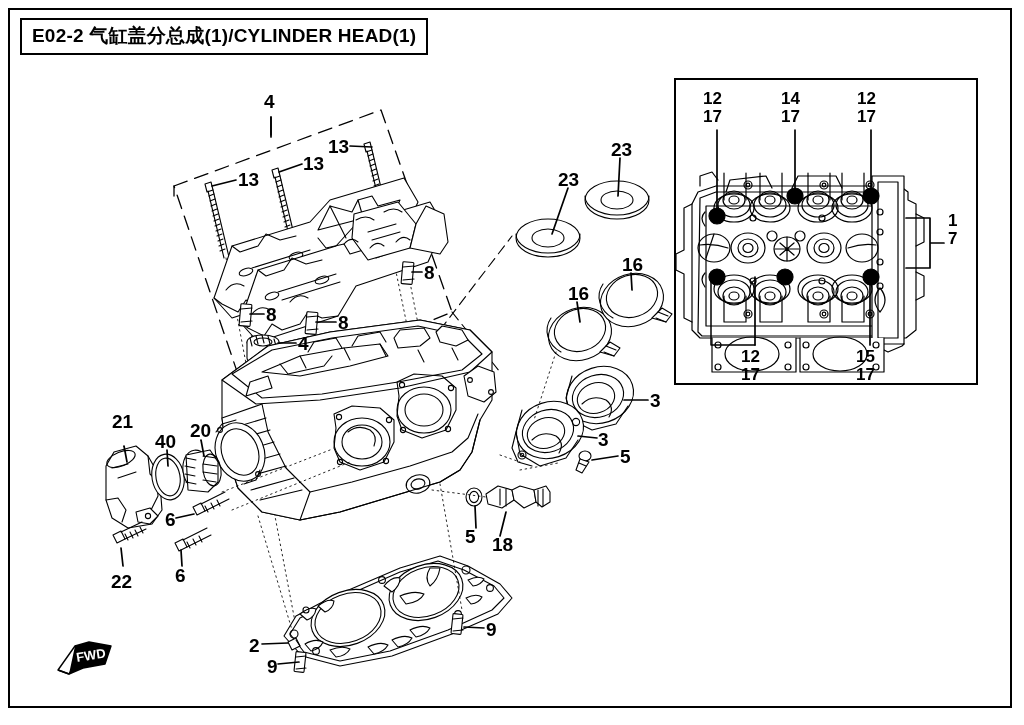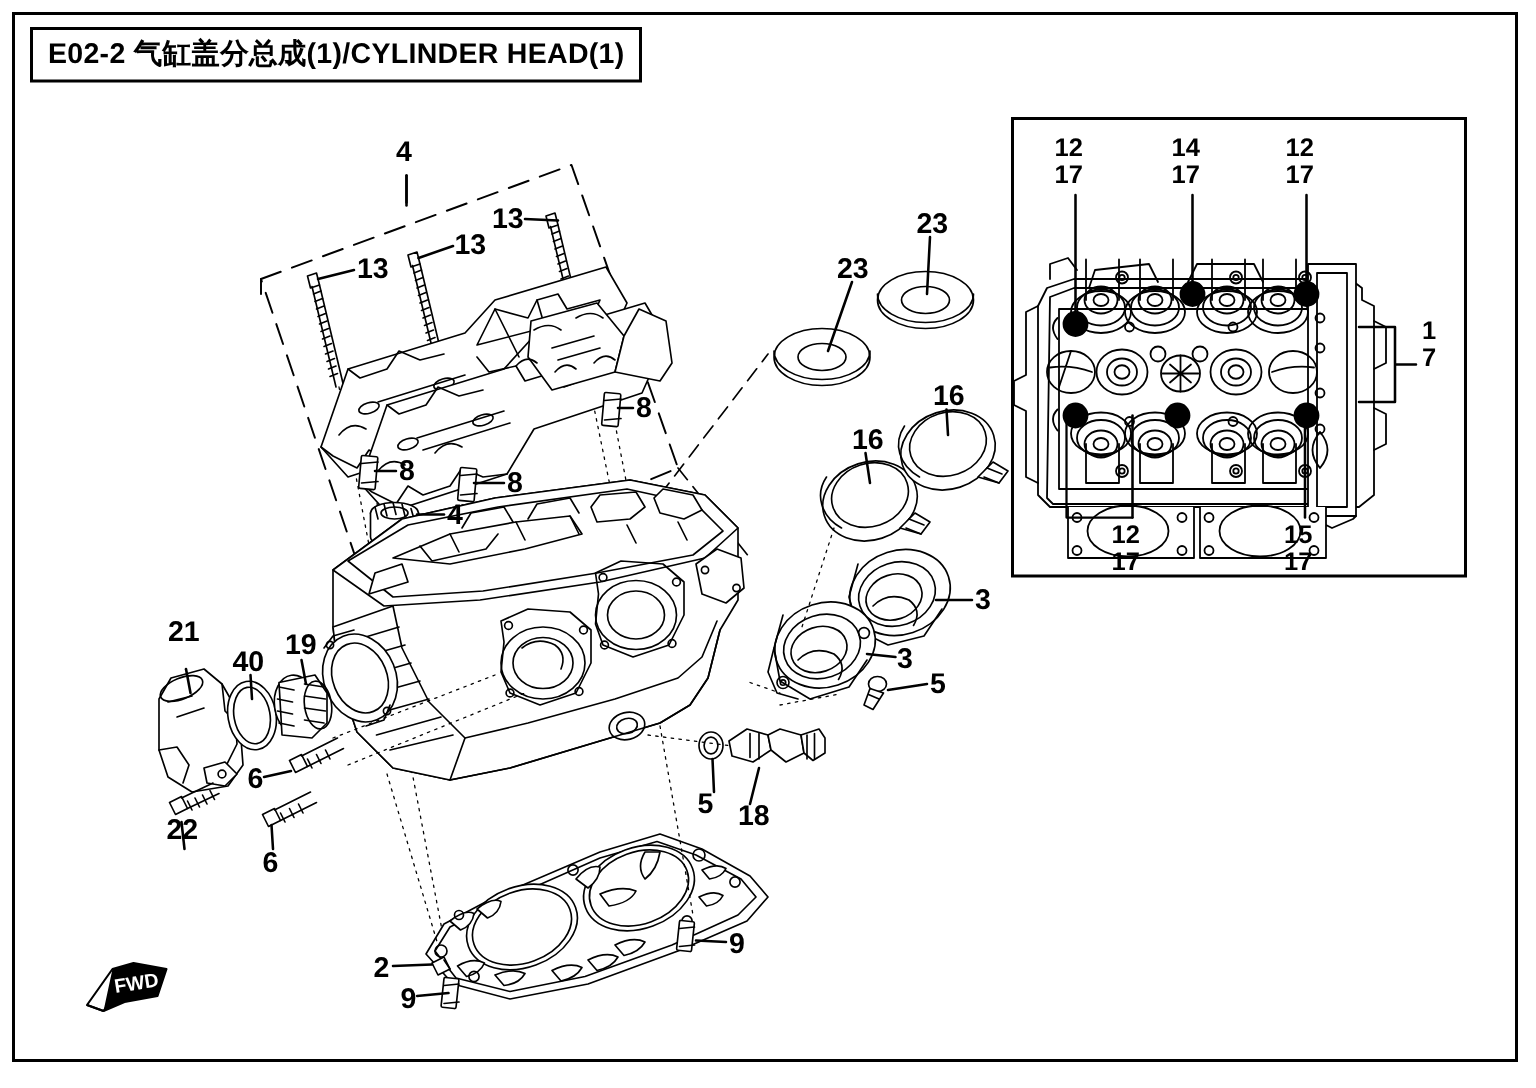--- a/index.html
+++ b/index.html
@@ -502,24 +502,24 @@
   <div class="lbl" style="left:264px;top:92px">4</div>
   <div class="lbl" style="left:238px;top:170px">13</div>
   <div class="lbl" style="left:303px;top:154px">13</div>
   <div class="lbl" style="left:328px;top:137px">13</div>
   <div class="lbl" style="left:266px;top:305px">8</div>
   <div class="lbl" style="left:338px;top:313px">8</div>
   <div class="lbl" style="left:424px;top:263px">8</div>
   <div class="lbl" style="left:298px;top:334px">4</div>
   <div class="lbl" style="left:112px;top:412px">21</div>
   <div class="lbl" style="left:155px;top:432px">40</div>
-  <div class="lbl" style="left:190px;top:421px">19</div>
+  <div class="lbl" style="left:190px;top:421px">20</div>
   <div class="lbl" style="left:165px;top:510px">6</div>
   <div class="lbl" style="left:175px;top:566px">6</div>
-  <div class="lbl" style="left:111px;top:544px">22</div>
+  <div class="lbl" style="left:111px;top:572px">22</div>
   <div class="lbl" style="left:558px;top:170px">23</div>
   <div class="lbl" style="left:611px;top:140px">23</div>
   <div class="lbl" style="left:568px;top:284px">16</div>
   <div class="lbl" style="left:622px;top:255px">16</div>
   <div class="lbl" style="left:650px;top:391px">3</div>
   <div class="lbl" style="left:598px;top:430px">3</div>
   <div class="lbl" style="left:620px;top:447px">5</div>
   <div class="lbl" style="left:465px;top:527px">5</div>
   <div class="lbl" style="left:492px;top:535px">18</div>
   <div class="lbl" style="left:249px;top:636px">2</div>

